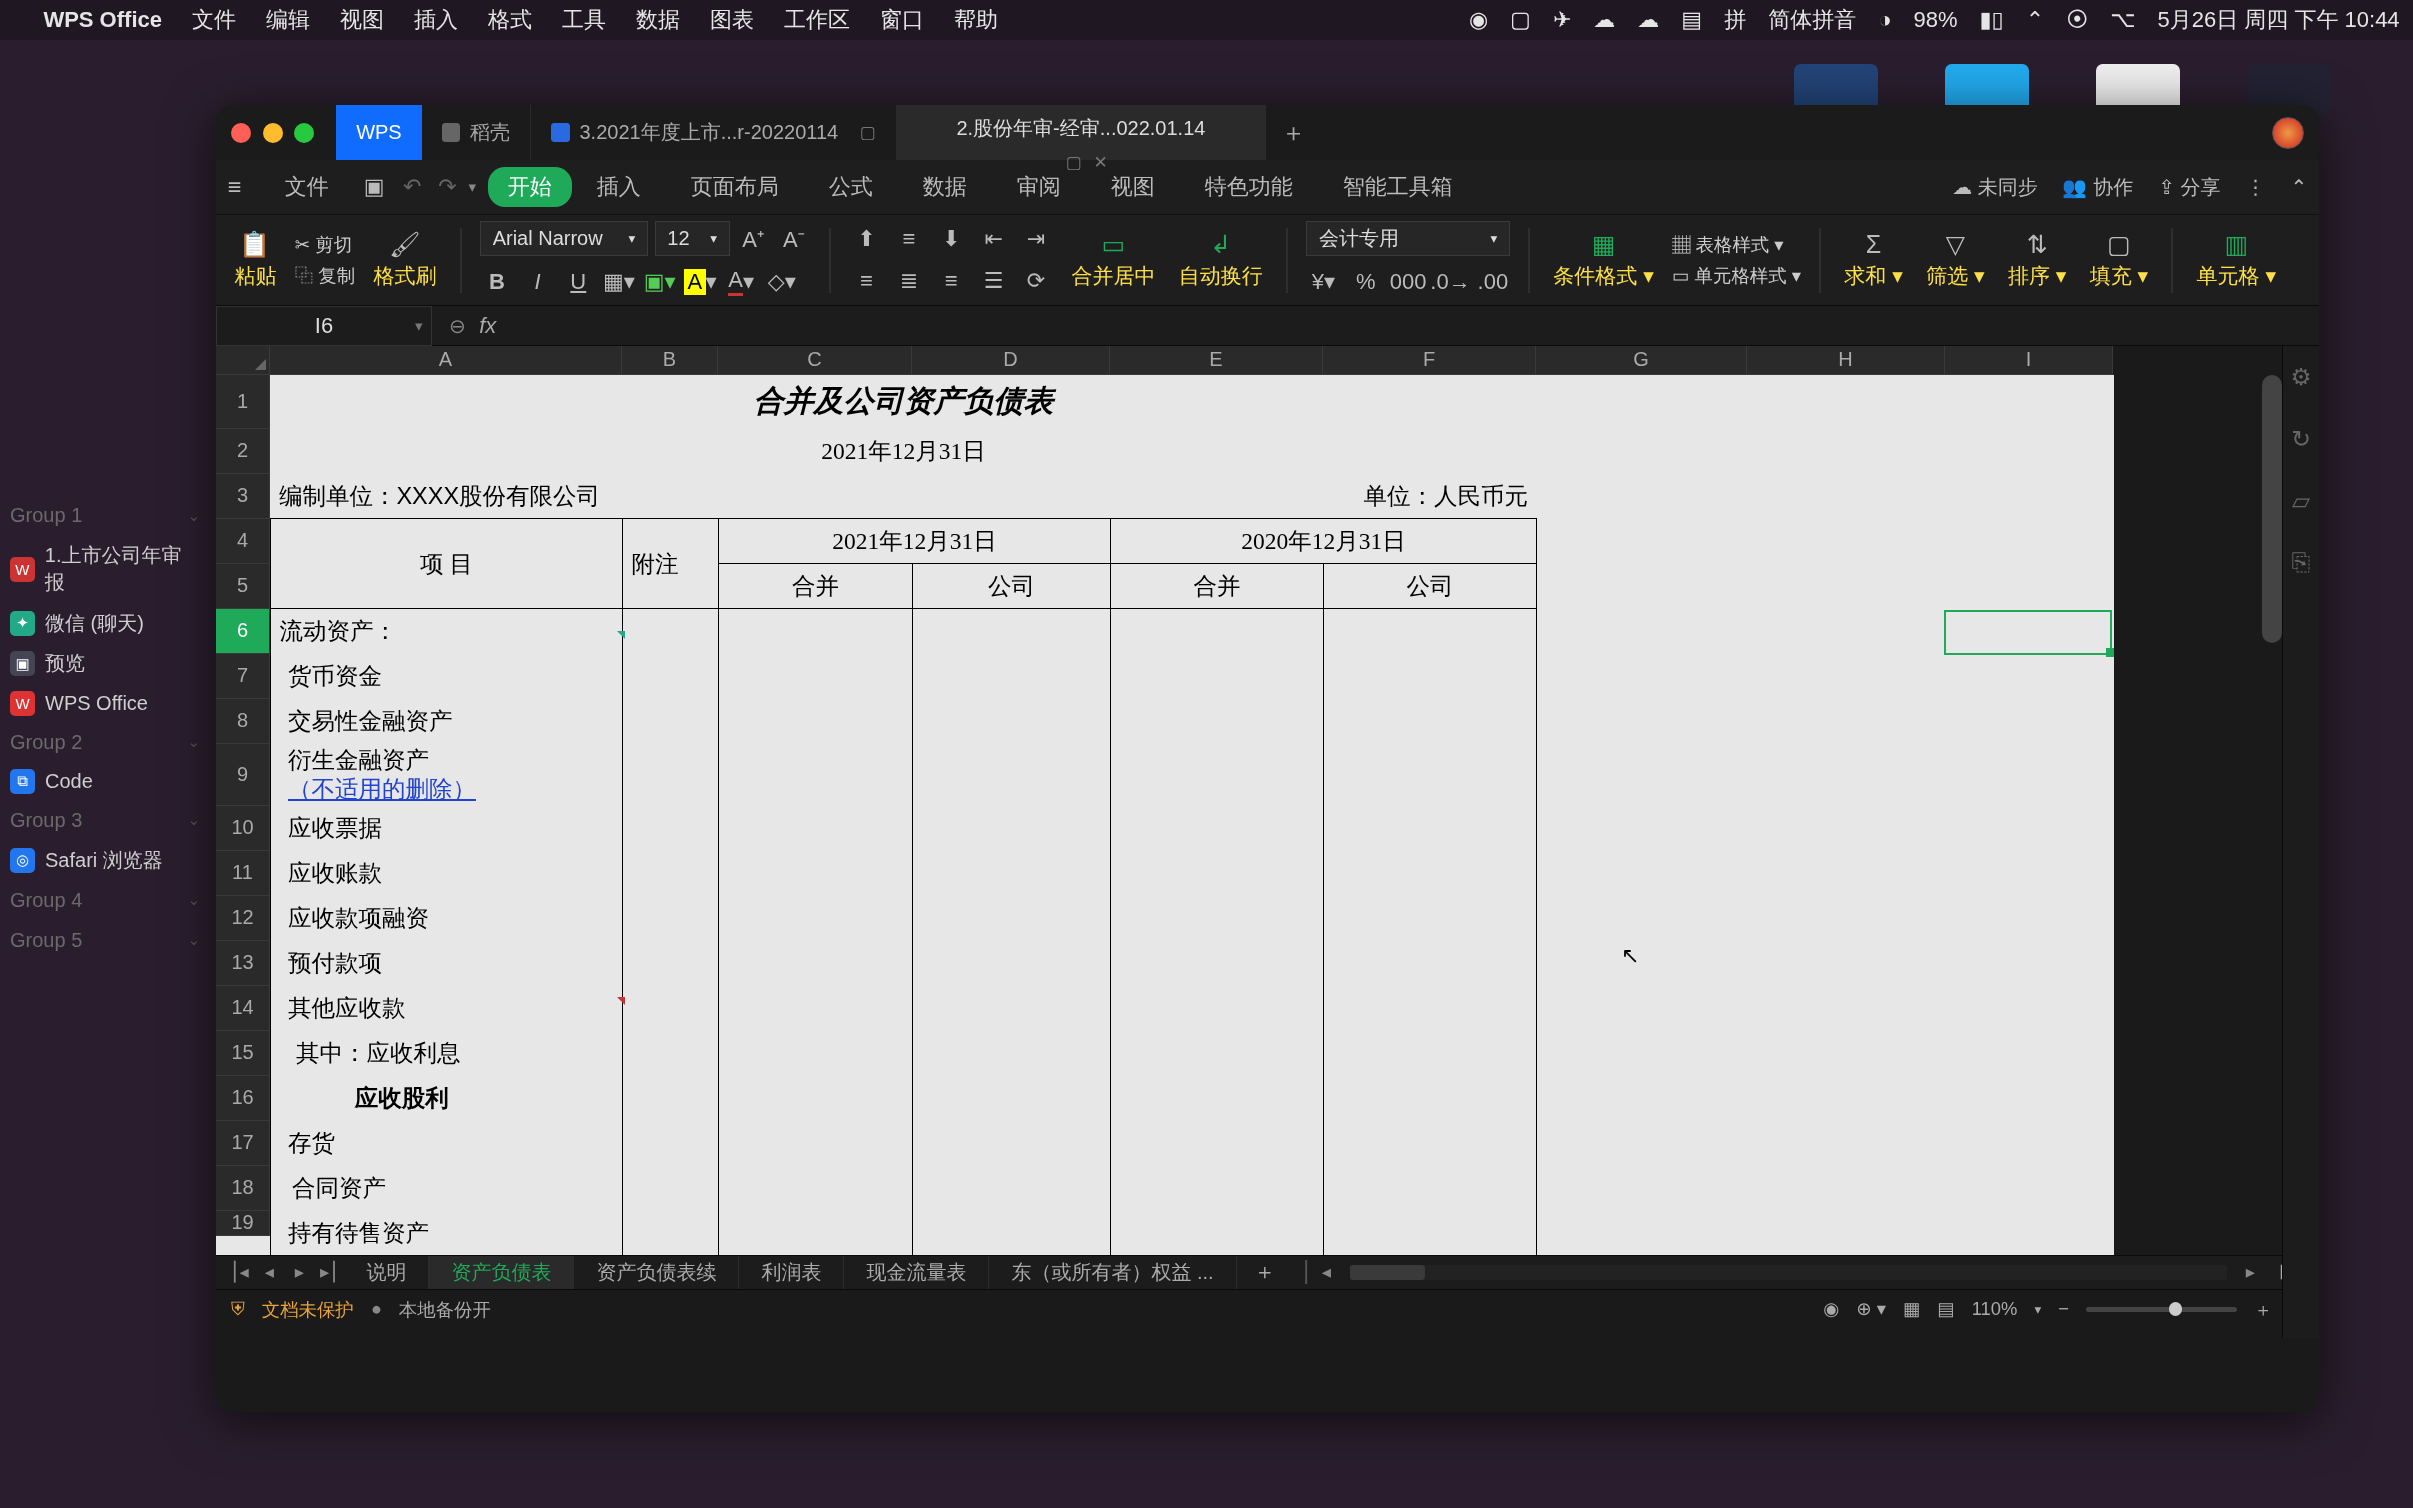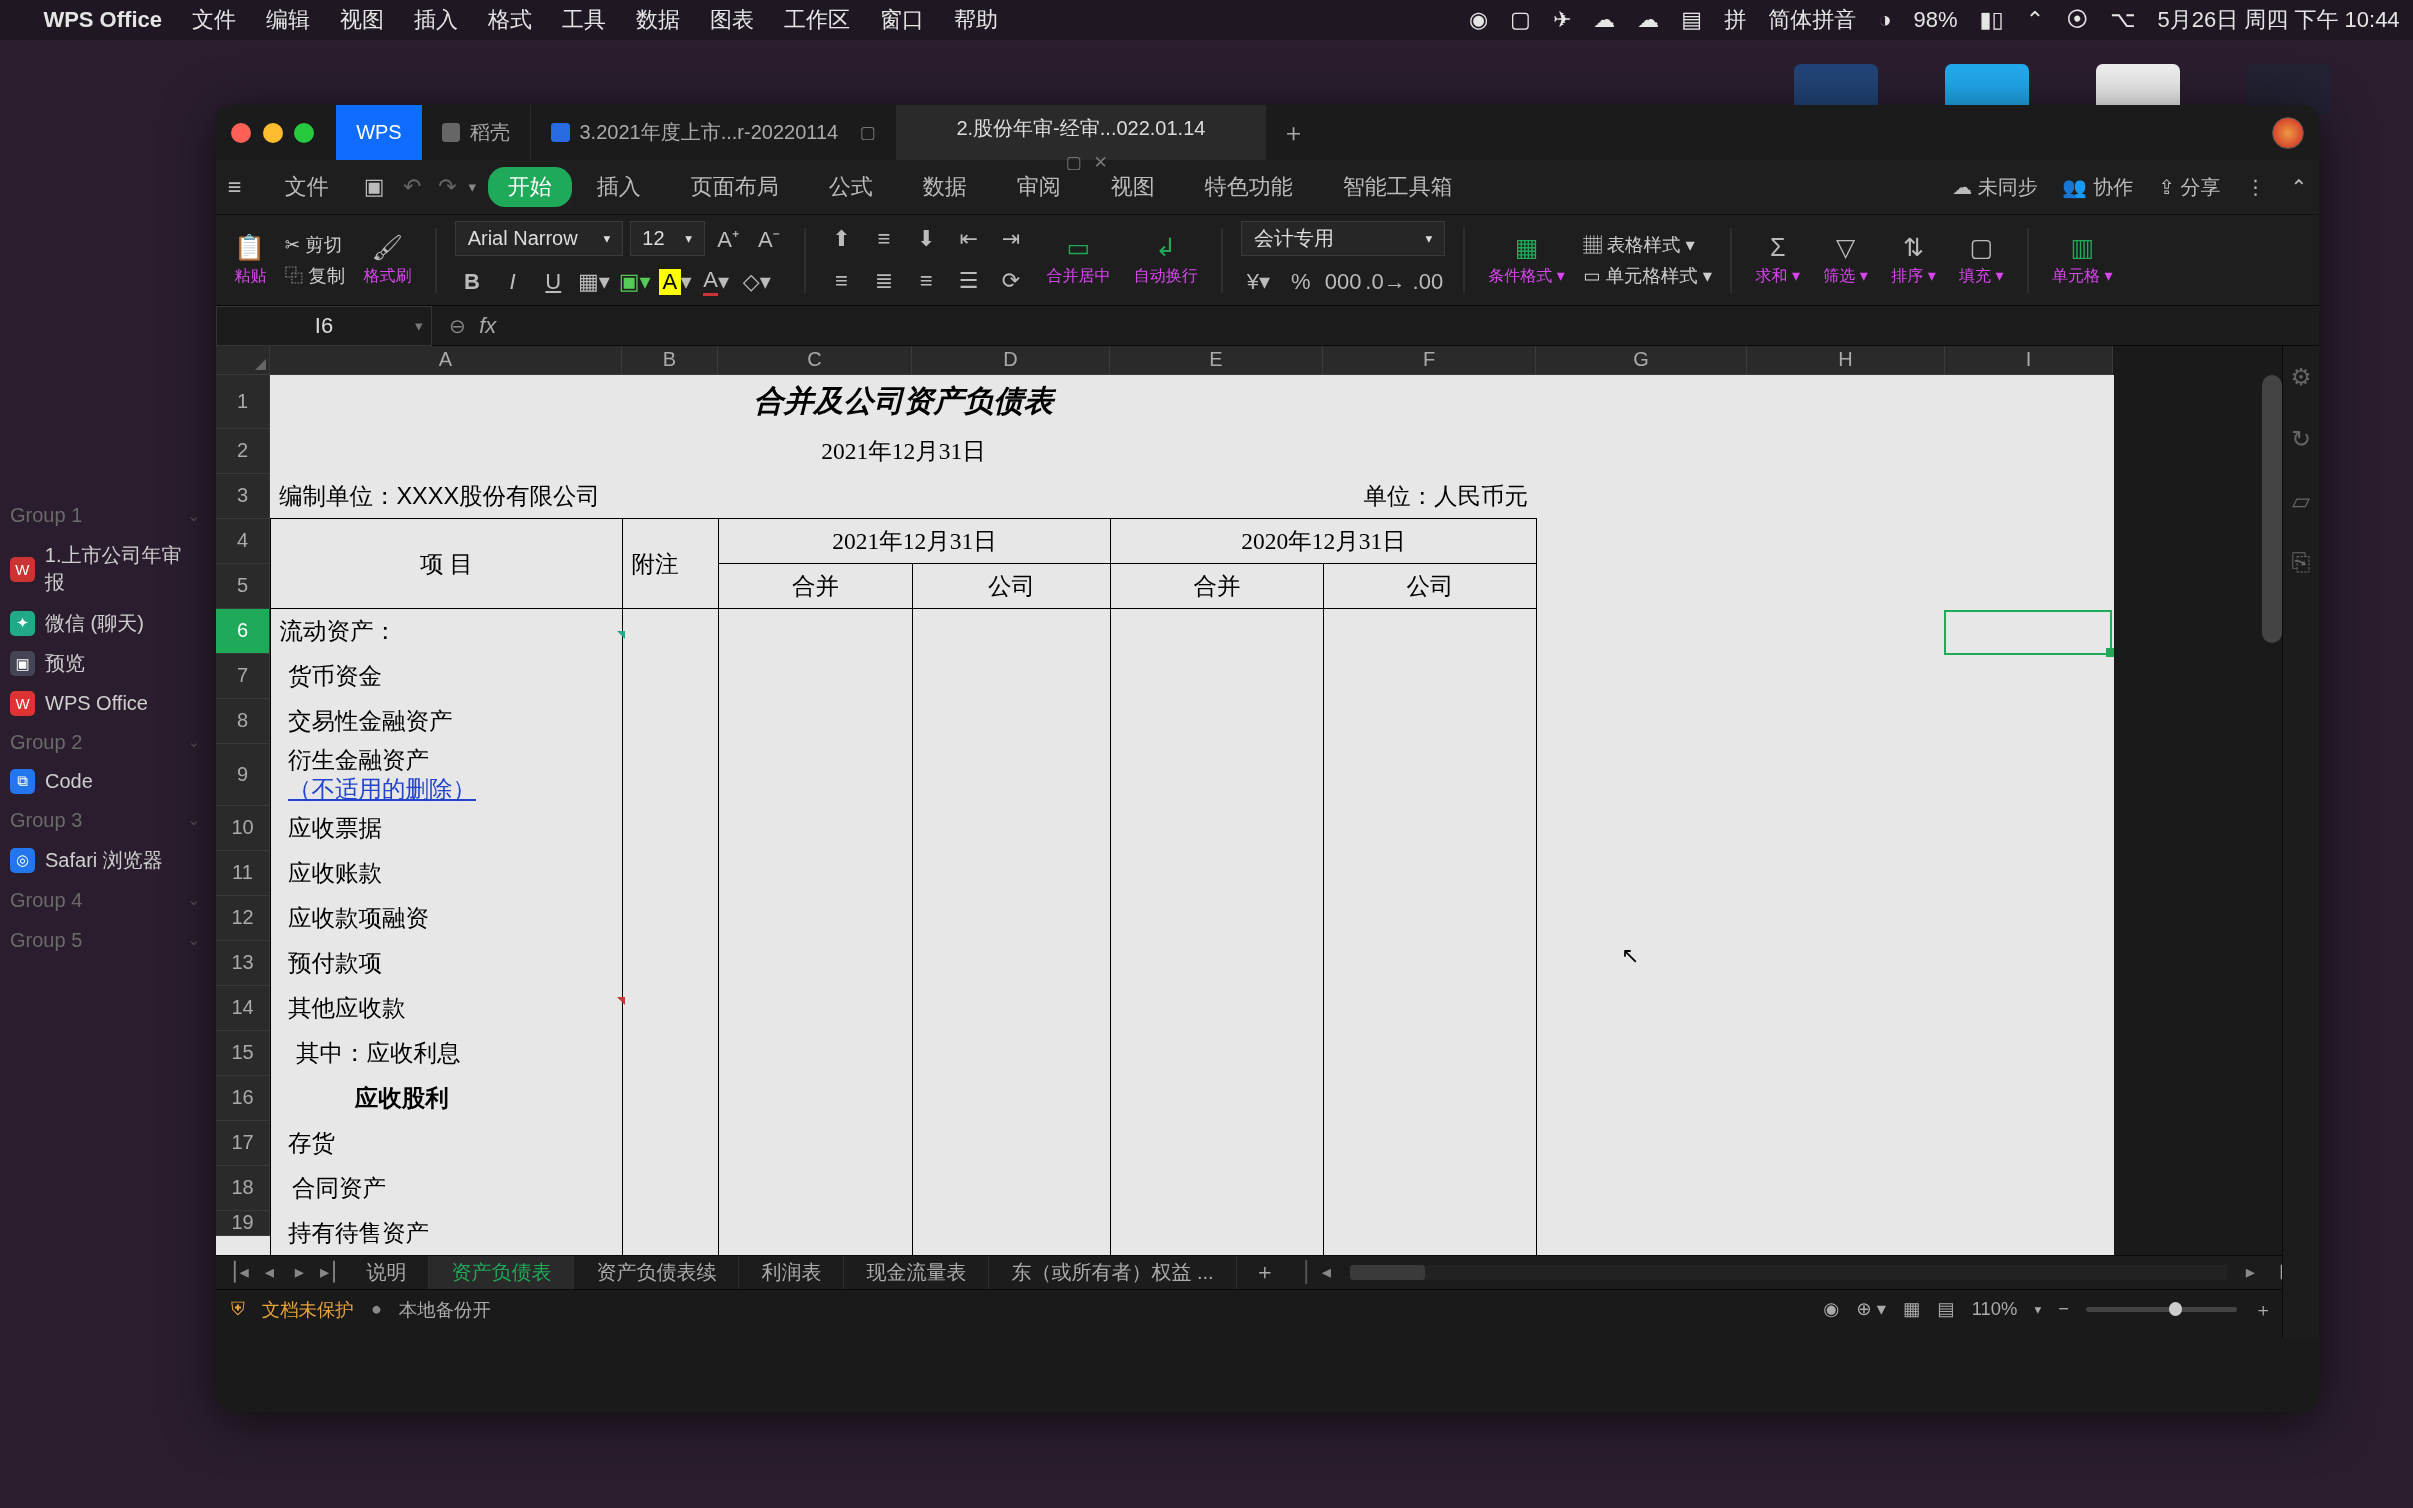--- a/index.html
+++ b/index.html
@@ -45,21 +45,21 @@
 .ribbon-tabs { height: 55px; background: #1e1e1e; display: flex; align-items: center; padding: 0 11.7px; gap: 0; color: #bbb; font-size: 22px; border-bottom: 0.8px solid #111;}
 .ribbon-tabs .burger { font-size: 23.5px; margin-right: 18.4px; }
 .ribbon-tabs .rt { padding: 6.7px 25px; cursor: pointer; }
 .ribbon-tabs .rt.start { background: #1faa59; color: #fff; border-radius: 17px; padding: 5px 20px; }
 .ribbon-tabs .right-tools { margin-left:auto; display:flex; align-items:center; gap:25px; font-size:20px;}
 
 
 .toolbar { height: 91px; background: #1e1e1e; display: flex; align-items: center; padding: 0 13.4px; gap: 13.4px; color: #ccc; border-bottom: 0.8px solid #0a0a0a;}
 .tb-group { display: flex; flex-direction: column; align-items: center; gap: 3.4px; padding: 0 5px;}
 .tb-split { width: 1.7px; height: 65px; background: #2e2e2e; margin: 0 5px;}
-.tb-label { font-size: 16px; color: #d946ef; }
+.tb-label { font-size: 21px; color: #fde047; }
 .tb-ico { font-size: 25px; color: #bbb; }
 .font-select { background:#262626; border:0.8px solid #3a3a3a; color:#ddd; height:35px; display:flex; align-items:center; padding:0 11.7px; font-size:20px; min-width:168px;}
 .size-select { background:#262626; border:0.8px solid #3a3a3a; color:#ddd; height:35px; display:flex; align-items:center; padding:0 11.7px; font-size:20px; min-width:75px;}
 .mini-btn { display:inline-flex; align-items:center; justify-content:center; width:34px; height:34px; color:#bbb; font-size:22px;}
 
 
 .formula-bar { height: 40px; background: #1c1c1c; display:flex; align-items:center; padding:0 0 0 0; border-bottom:0.8px solid #0a0a0a;}
 .name-box { width: 216px; height: 40px; background:#1c1c1c; border:0.8px solid #333; color:#ddd; display:flex; align-items:center; justify-content:center; font-size:22px; position:relative;}
 .name-box .dd { position:absolute; right:8.4px; color:#777; font-size:15px;}
 .fx-area { flex:1; display:flex; align-items:center; gap:13.4px; padding:0 17px; }

